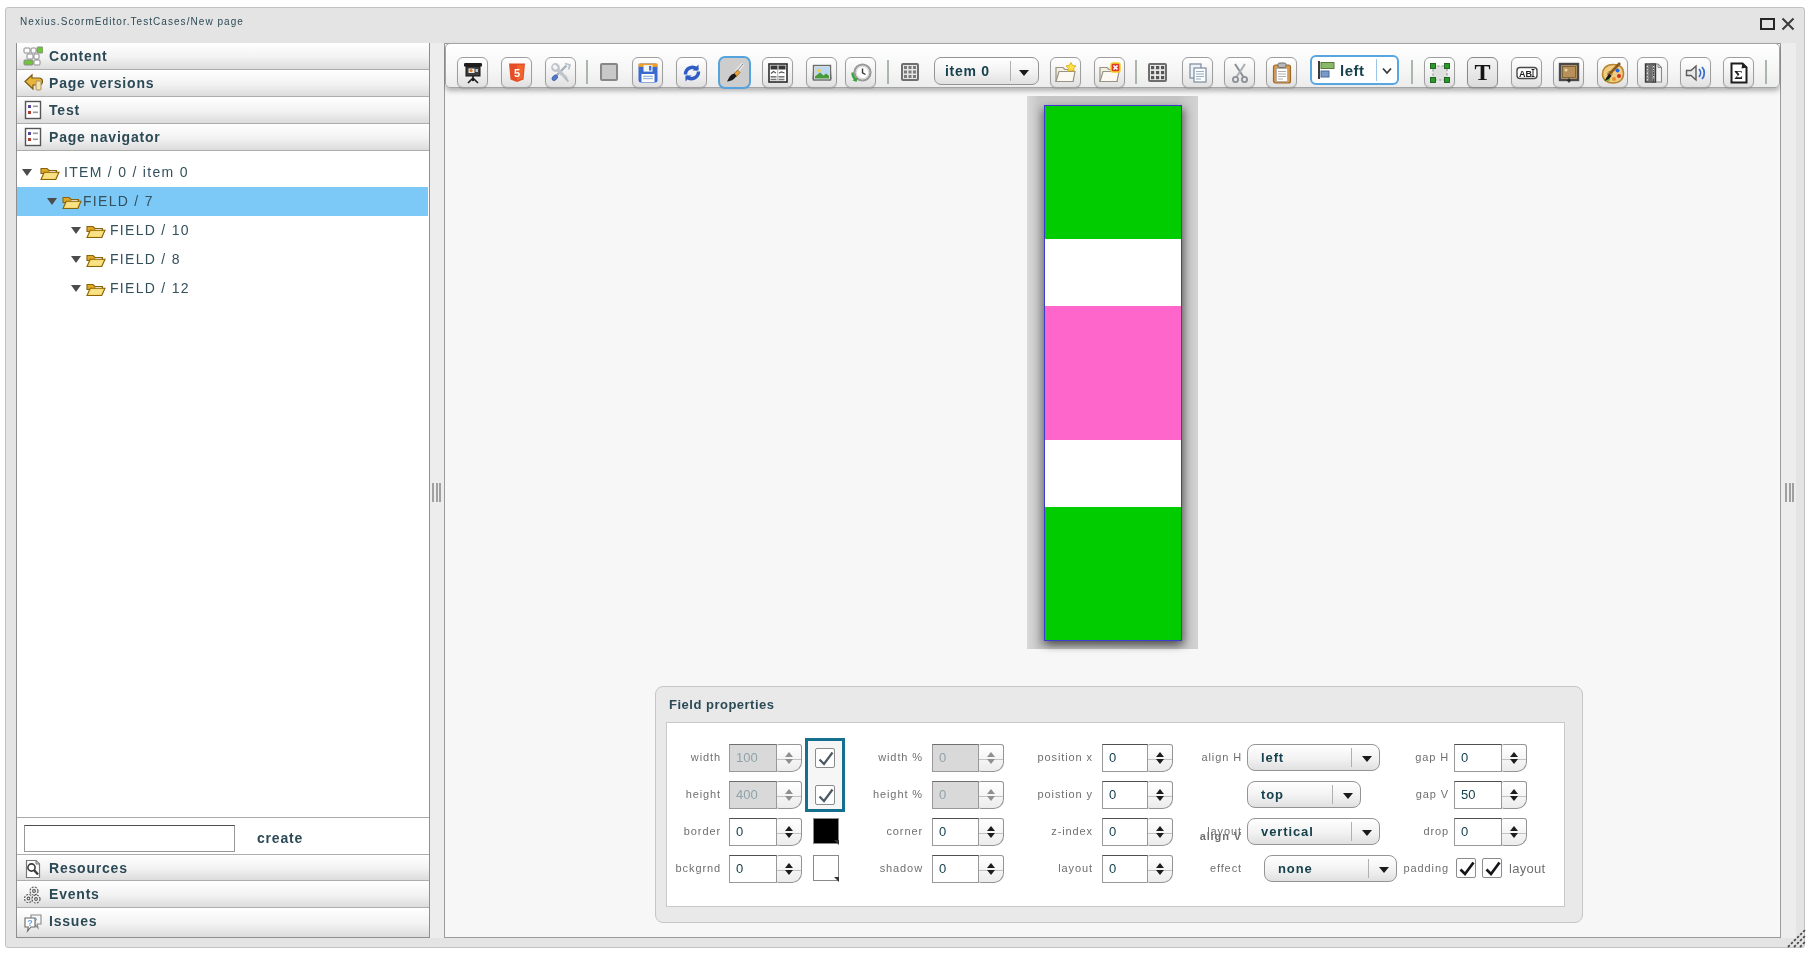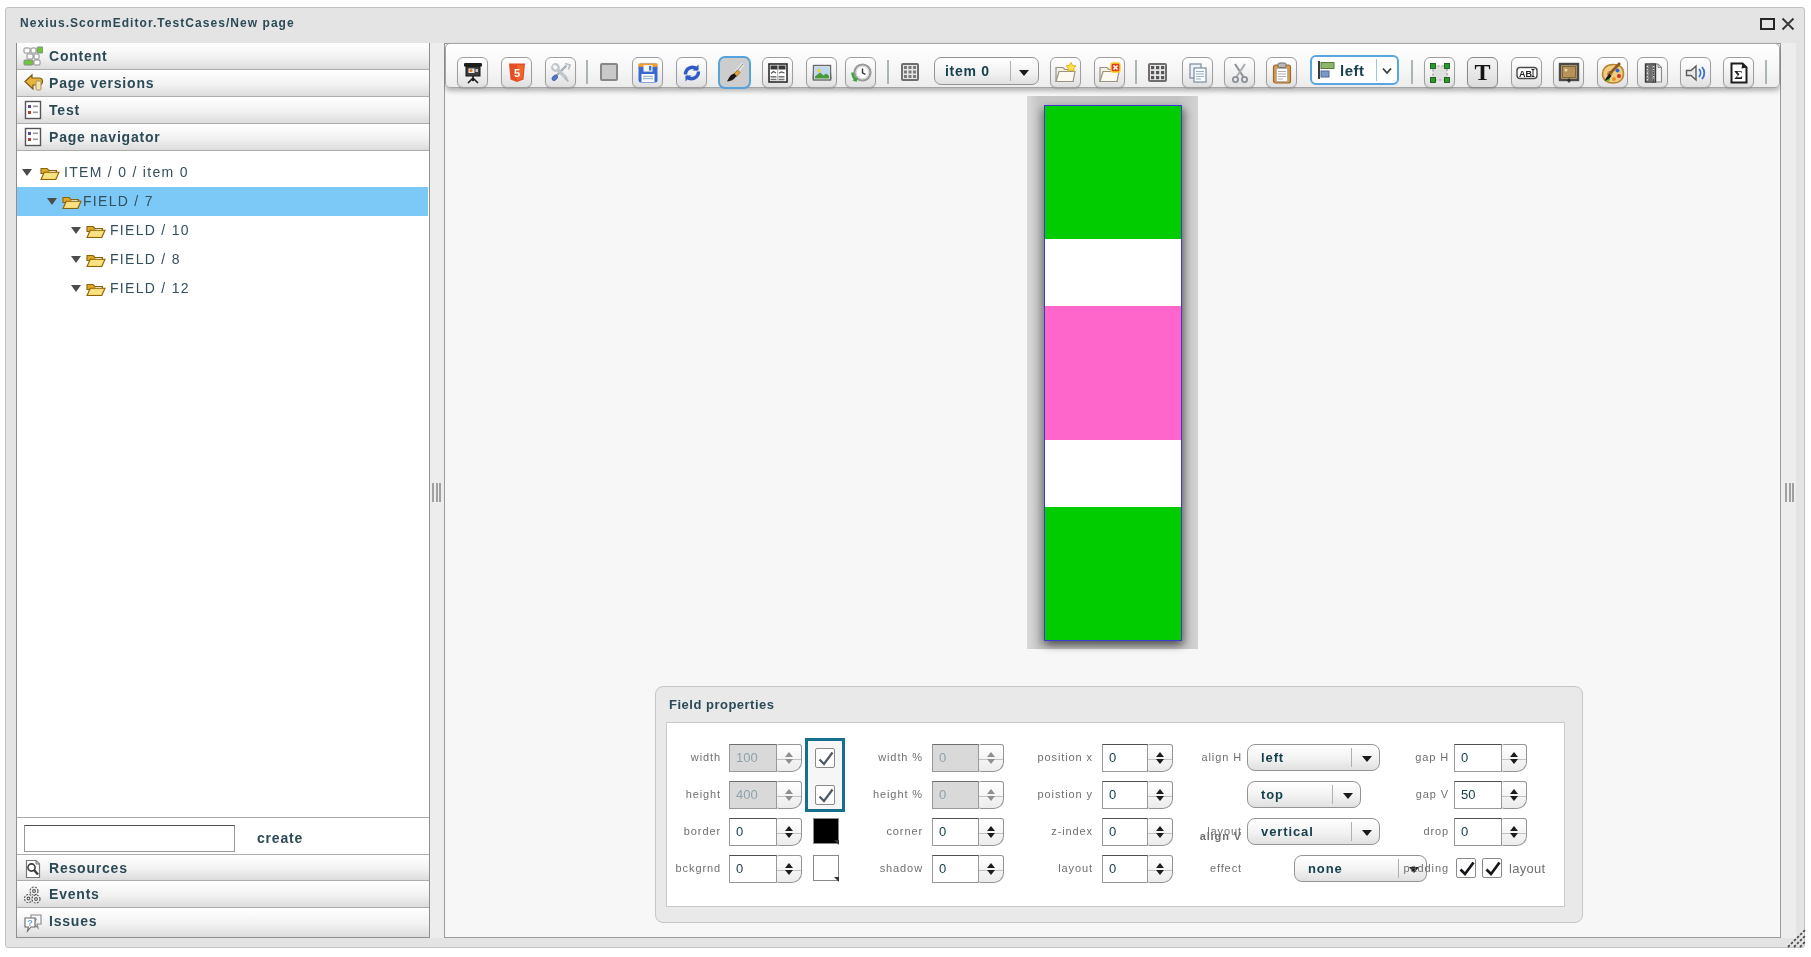--- a/index.html
+++ b/index.html
@@ -1,19 +1,19 @@
 <!DOCTYPE html>
 <html><head>
 <meta charset="utf-8">
 <style>
 * { margin:0; padding:0; box-sizing:border-box; }
 html,body { width:1811px; height:957px; background:#fff; font-family:"Liberation Sans",sans-serif; overflow:hidden; }
 .abs { position:absolute; }
 #win { left:5px; top:7px; width:1800px; height:941px; background:#e4e4e4; border:1px solid #c2c2c2; border-radius:3px; }
-#title { left:20px; top:16px; font-size:12px; font-weight:bold; letter-spacing:1.05px; color:#2c4a56; }
+#title { left:20px; top:16px; font-size:10px; font-weight:normal; letter-spacing:1.05px; color:#2c4a56; }
 
 #side { left:16px; top:43px; width:414px; height:895px; background:#fff; border:1px solid #8f8f8f; }
 .hdr { left:0; width:412px; height:27px; background:linear-gradient(180deg,#ffffff 0%,#f2f2f2 55%,#dcdcdc 100%); border-bottom:1px solid #adadad; }
 .hdr .txt { position:absolute; left:32px; top:5px; font-size:14px; font-weight:bold; letter-spacing:0.8px; color:#2c4a56; }
 .hdr .ico { position:absolute; left:6px; top:3px; width:20px; height:20px; }
 .trow { left:1px; width:411px; height:29px; }
 .sel { background:#7cc9f8; }
 .tri { position:absolute; width:0; height:0; border-left:5px solid transparent; border-right:5px solid transparent; border-top:7px solid #4c4c4c; top:11px; }
 .titm { position:absolute; top:6px; font-size:14px; letter-spacing:1.3px; color:#33505c; }
 .fold { position:absolute; top:7px; width:20px; height:16px; }
@@ -610,21 +610,21 @@
     <i class="dn"></i>
   </div>
 <div class="abs lbl" style="left:983px;top:855px;width:110px;">layout</div>
 <div class="abs inp" style="left:1102px;top:855px;width:46px;">0</div>
 <div class="abs spin" style="left:1148px;top:855px;">
     <i class="up"></i>
     <i class="mid"></i>
     <i class="dn"></i>
   </div>
 <div class="abs lbl" style="left:1132px;top:855px;width:110px;">effect</div>
-<div class="abs dd" style="left:1294px;top:855px;width:133px;padding-left:20px;">
+<div class="abs dd" style="left:1264px;top:855px;width:133px;padding-left:20px;">
     <div class="dtx">none</div>
     <div class="dsep"></div>
     <div class="dtri"></div>
   </div>
 <div class="abs lbl" style="left:1339px;top:855px;width:110px;">padding</div>
 <div class="abs cb" style="left:1456px;top:858px;">
     <svg width="20" height="20" viewBox="0 0 20 20">
       <path d="M3.5 10.5 L8 15 L16.5 3.5" stroke="#16161a" stroke-width="2.7" fill="none"></path>
     </svg>
   </div>

